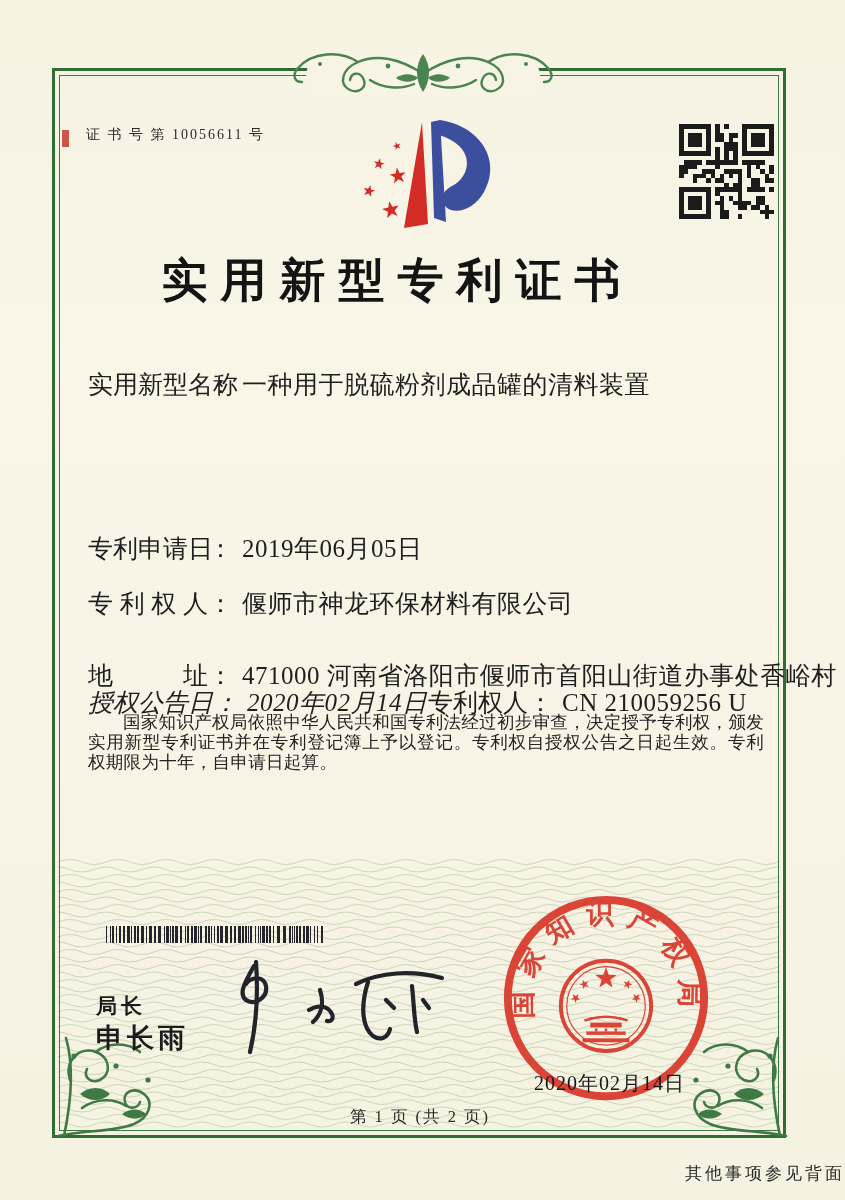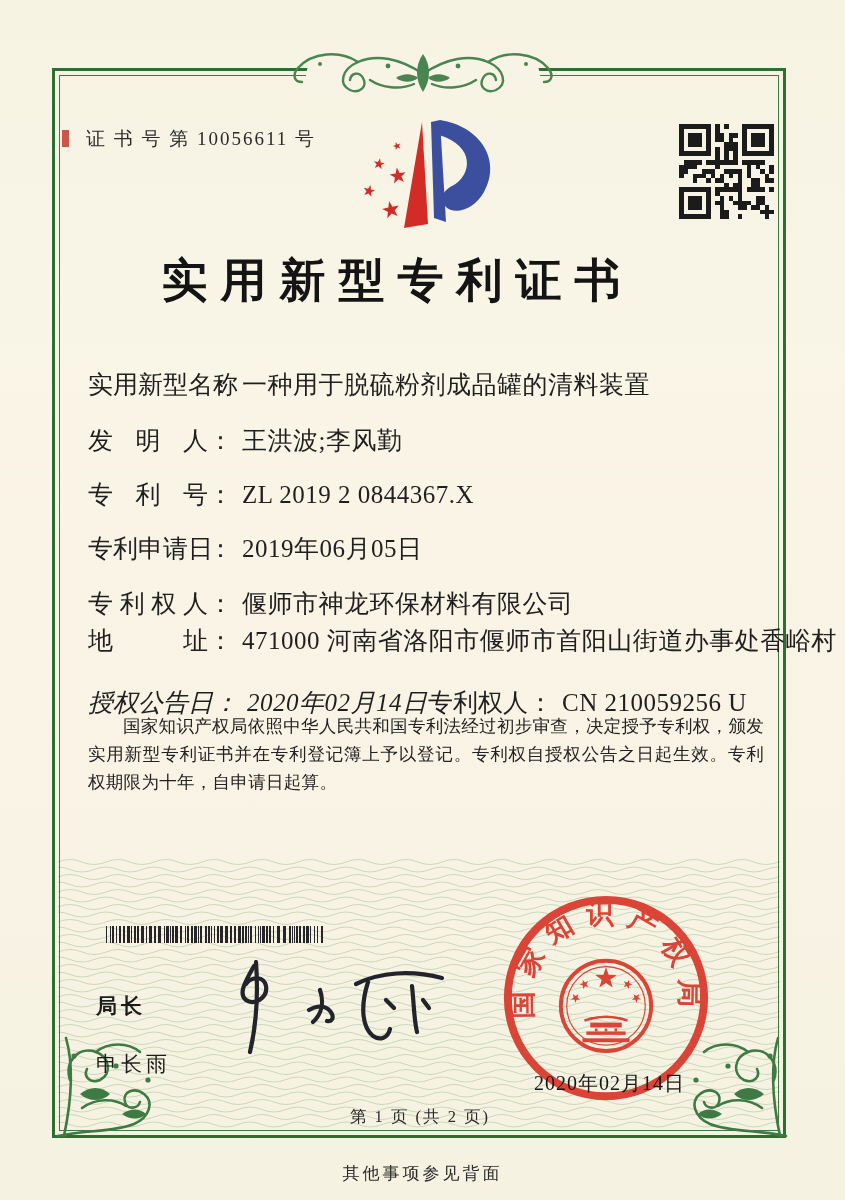--- a/index.html
+++ b/index.html
@@ -14,45 +14,45 @@
   .frame-outer{
     position:absolute;left:52px;top:68px;width:734px;height:1070px;
     border:3px solid #2f6d34;box-sizing:border-box;
   }
   .frame-inner{
     position:absolute;left:4px;top:4px;right:4px;bottom:4px;
     border:1px solid #3c7a41;
   }
   .guilloche{position:absolute;left:58px;top:858px;width:722px;height:276px;}
   .abs{position:absolute;}
-  .certno{left:86px;top:126px;font-size:19px;letter-spacing:2px;color:#2a2a2a;}
+  .certno{left:86px;top:126px;font-size:14px;letter-spacing:2px;color:#2a2a2a;}
   .red-tick{left:62px;top:130px;width:7px;height:17px;background:#c5382f;opacity:.85;}
   .title{
     left:0;top:250px;width:769px;text-align:center;
     font-size:46px;font-weight:bold;letter-spacing:13px;padding-left:26px;
     box-sizing:border-box;color:#141414;
   }
   .frow{left:88px;width:690px;font-size:25px;color:#1f1f1f;white-space:nowrap;}
   .flabel{display:inline-block;width:120px;text-align:justify;text-align-last:justify;vertical-align:bottom;}
   .fcolon{display:inline-block;}
   .fvalue{margin-left:9px;letter-spacing:.5px;}
   .grant-left{left:88px;font-style:italic;}
   .grant-right{left:428px;}
-  .paras{left:88px;top:712px;width:676px;font-size:17.5px;line-height:28px;
+  .paras{left:88px;top:712px;width:676px;font-size:17.5px;line-height:20px;
     text-align:justify;color:#222;letter-spacing:.3px;}
   .paras p{margin:0;text-indent:2em;}
   .barcode-wrap{left:106px;top:926px;width:218px;height:17px;}
   .signer-title{left:96px;top:992px;font-size:21px;letter-spacing:4px;color:#1c1c1c;font-weight:bold;}
-  .signer-name{left:96px;top:1050px;font-size:21px;letter-spacing:4px;color:#1c1c1c;}
+  .signer-name{left:96px;top:1020px;font-size:27px;letter-spacing:4px;color:#1c1c1c;font-weight:bold;}
   .signature{left:216px;top:960px;}
   .seal{left:498px;top:892px;opacity:.93;}
   .seal-date{left:502px;top:1070px;width:215px;text-align:center;font-size:20px;
     letter-spacing:1px;color:#161616;}
   .page-num{left:0;top:1106px;width:840px;text-align:center;font-size:16.5px;color:#2a2a2a;letter-spacing:2px;}
-  .back-note{left:0;top:1162px;width:845px;text-align:center;font-size:17px;color:#2a2a2a;letter-spacing:3px;}
+  .back-note{left:0;top:1162px;width:845px;text-align:right;font-size:17px;color:#2a2a2a;letter-spacing:3px;}
   .logo{left:348px;top:112px;}
   .qr{left:679px;top:124px;width:95px;height:95px;}
   .topflourish{left:248px;top:40px;}
   .corner-bl{left:52px;top:1036px;}
   .corner-br{left:682px;top:1036px;transform:scaleX(-1);}
   svg{display:block;}
 </style>
 </head>
 <body>
 
@@ -401,33 +401,27 @@
       <rect x="10" y="20" width="1" height="1" fill="#1b1b1b"></rect>
       <rect x="13" y="20" width="1" height="1" fill="#1b1b1b"></rect>
       <rect x="19" y="20" width="1" height="1" fill="#1b1b1b"></rect>
     </svg>
 
   <div class="abs title">实用新型专利证书</div>
 
   <div class="abs frow" style="top:368px">
     <span class="flabel">实用新型名称</span><span class="fcolon">：</span><span class="fvalue">一种用于脱硫粉剂成品罐的清料装置</span>
   </div>
-  <div class="abs frow" style="top:424px">
-    <span class="flabel">发明人</span><span class="fcolon">：</span><span class="fvalue">王洪波;李风勤</span>
-  </div>
-  <div class="abs frow" style="top:478px">
-    <span class="flabel">专利号</span><span class="fcolon">：</span><span class="fvalue">ZL 2019 2 0844367.X</span>
-  </div>
   <div class="abs frow" style="top:532px">
     <span class="flabel">专利申请日</span><span class="fcolon">：</span><span class="fvalue">2019年06月05日</span>
   </div>
   <div class="abs frow" style="top:587px">
     <span class="flabel">专利权人</span><span class="fcolon">：</span><span class="fvalue">偃师市神龙环保材料有限公司</span>
   </div>
-  <div class="abs frow" style="top:624px">
+  <div class="abs frow" style="top:659px">
     <span class="flabel">地址</span><span class="fcolon">：</span><span class="fvalue">471000 河南省洛阳市偃师市首阳山街道办事处香峪村</span>
   </div>
 
   <div class="abs frow grant-left" style="top:686px">
     <span>授权公告日</span><span>：</span><span class="fvalue">2020年02月14日</span>
   </div>
   <div class="abs frow grant-right" style="top:686px">
     <span>专利权人</span><span>：</span><span class="fvalue">CN 210059256 U</span>
   </div>
 

